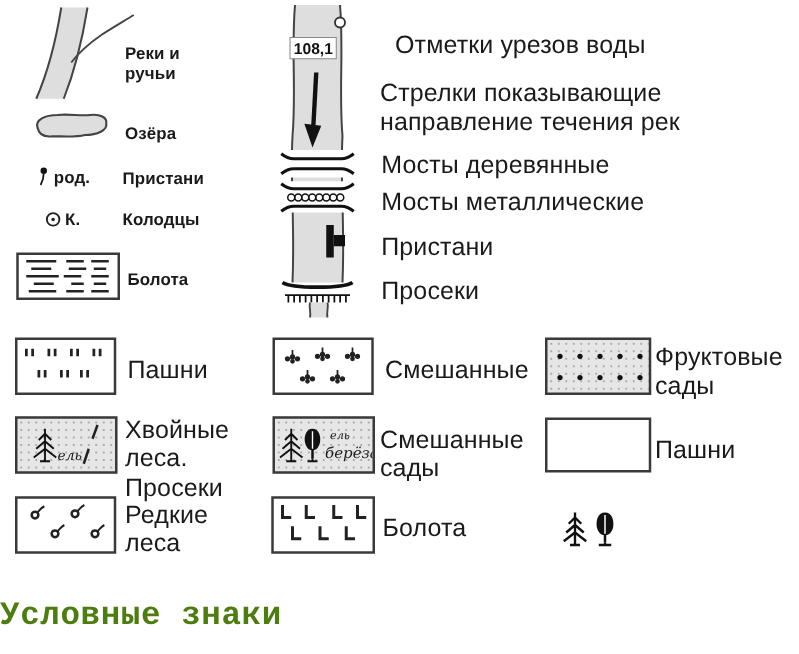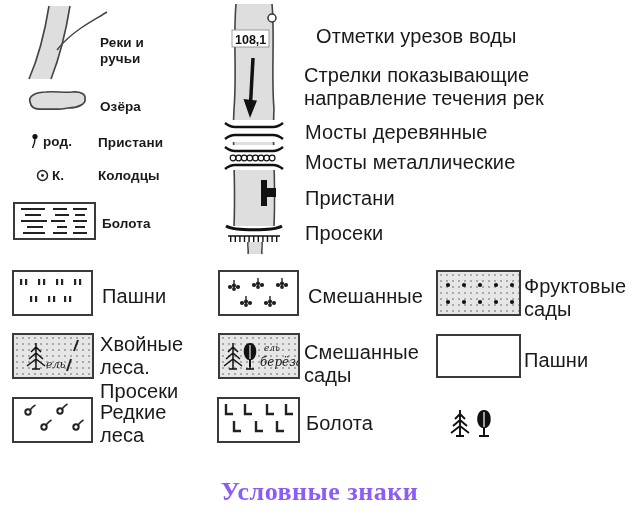--- a/index.html
+++ b/index.html
@@ -6,23 +6,23 @@
   .canvas{position:relative;width:639px;height:523px;background:#ffffff;
           font-family:"Liberation Sans",sans-serif;color:#1a1a1a;overflow:hidden;}
   .lbl{position:absolute;font-size:20px;line-height:1.17;white-space:pre-line;letter-spacing:.1px;}
   .lbl.sm{font-size:13.5px;font-weight:700;line-height:1.2;}
   .box{position:absolute;border:2px solid #3a3a3a;background:#fff;box-sizing:border-box;}
   .box.gray{background-color:#e6e6e6;
             background-image:radial-gradient(circle,#a9a9a9 .8px,rgba(0,0,0,0) .95px);
             background-size:6px 6px;}
   .sym{position:absolute;overflow:visible;}
   .cap{font-family:"DejaVu Serif",serif;font-style:italic;fill:#1a1a1a;}
-  .title{position:absolute;left:0;right:0;top:477px;text-align:center;
-         font-family:Liberation Serif, serif;font-weight:700;font-size:26px;
-         letter-spacing:.5px;color:#8b5cf6;}
+  .title{position:absolute;left:0;right:0;top:477px;text-align:left;
+         font-family:Liberation Mono, monospace;font-weight:700;font-size:26px;
+         letter-spacing:.5px;color:#4d7c0f;}
 </style>
 </head>
 <body>
 
 <div class="canvas">
 
   <svg class="sym" style="left:15px;top:6px" width="95" height="78" viewBox="0 0 95 78">
     <path d="M34,0 C30,25 24,50 14,73 L36,73 C45,50 51,25 55,0 Z" fill="#dedede"></path>
     <path d="M34,0 C30,25 24,50 14,73" fill="none" stroke="#444" stroke-width="1.6"></path>
     <path d="M55,0 C51,25 45,50 36,73" fill="none" stroke="#444" stroke-width="1.6"></path>

